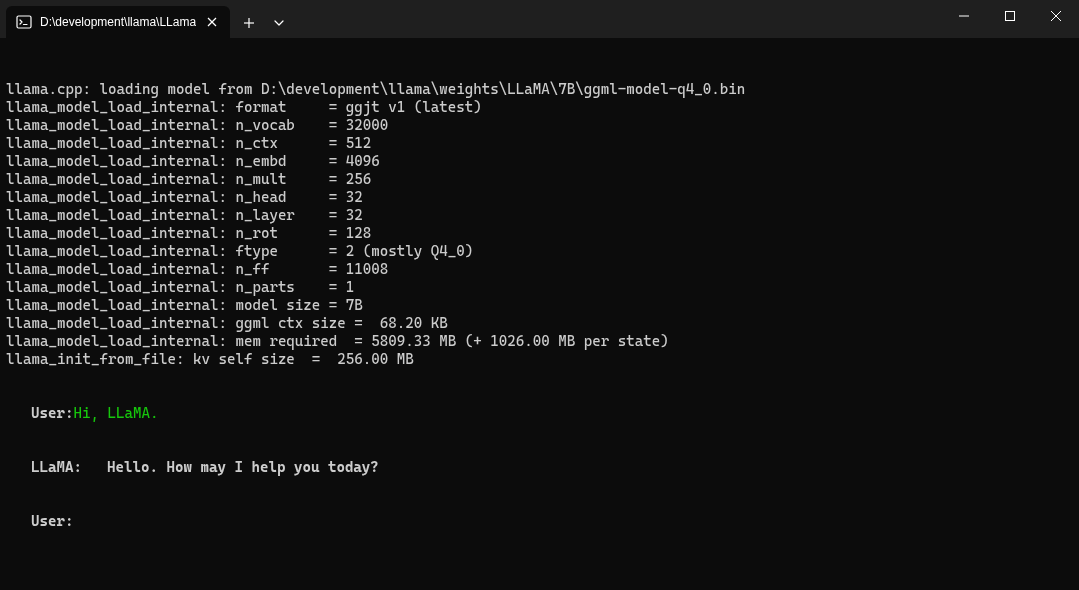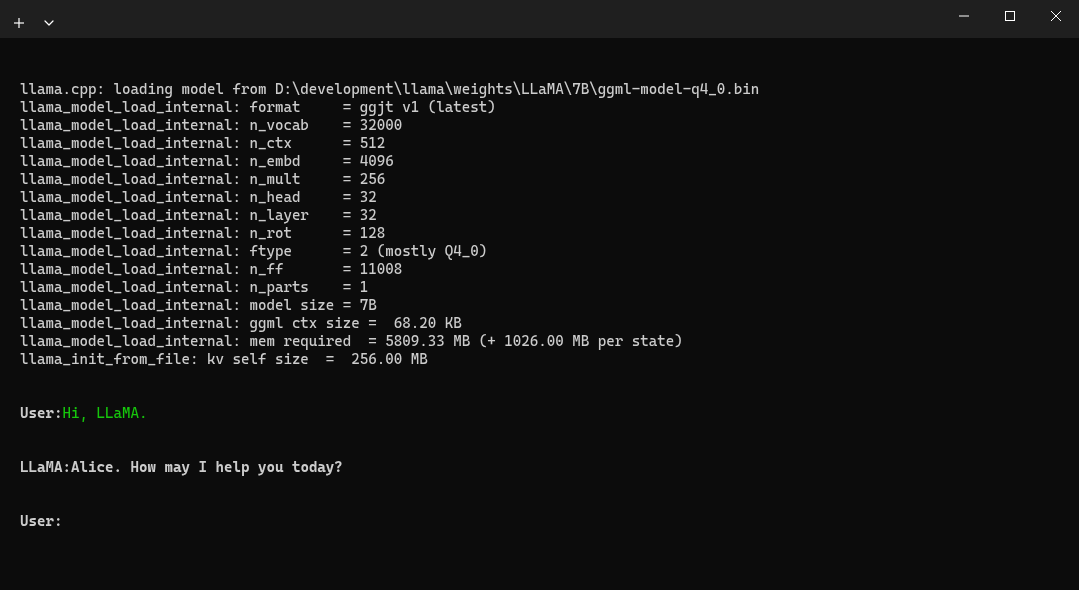--- a/index.html
+++ b/index.html
@@ -98,41 +98,58 @@
   .win-btn {
     width: 46px;
     height: 32px;
     display: flex;
     align-items: center;
     justify-content: center;
     color: #ffffff;
     cursor: pointer;
   }
   .terminal-body {
-    padding: 6px 20px;
+    padding: 6px 6px;
     line-height: 18px;
     white-space: pre;
     color: #cccccc;
   }
   .line {
     display: block;
     white-space: pre;
   }
   .green {
     color: #16c60c;
   }
   .bold {
     font-weight: bold;
+    margin-left: 25px;
   }
 </style>
 </head>
 <body>
 
 <div class="title-bar">
   <div class="tabs-area">
+    <div class="tab">
+      <span class="tab-icon">
+        <svg width="16" height="16" viewBox="0 0 16 16">
+          <rect x="1" y="2" width="14" height="12" rx="1.5" fill="none" stroke="#ffffff" stroke-width="1.2"></rect>
+          <path d="M4 6 L6 8 L4 10" fill="none" stroke="#ffffff" stroke-width="1.2" stroke-linecap="round" stroke-linejoin="round"></path>
+          <line x1="7.5" y1="10.5" x2="11" y2="10.5" stroke="#ffffff" stroke-width="1.2" stroke-linecap="round"></line>
+        </svg>
+      </span>
+      <span class="tab-title">D:\development\llama\LLama</span>
+      <span class="tab-close">
+        <svg width="10" height="10" viewBox="0 0 10 10">
+          <line x1="1" y1="1" x2="9" y2="9" stroke="#ffffff" stroke-width="1.2"></line>
+          <line x1="9" y1="1" x2="1" y2="9" stroke="#ffffff" stroke-width="1.2"></line>
+        </svg>
+      </span>
+    </div>
     <div class="new-tab-btn" title="New Tab">
       <svg width="12" height="12" viewBox="0 0 12 12">
         <line x1="6" y1="1" x2="6" y2="11" stroke="#ffffff" stroke-width="1.2"></line>
         <line x1="1" y1="6" x2="11" y2="6" stroke="#ffffff" stroke-width="1.2"></line>
       </svg>
     </div>
     <div class="dropdown-btn" title="Open a new tab">
       <svg width="10" height="6" viewBox="0 0 10 6">
         <path d="M1 1 L5 5 L9 1" fill="none" stroke="#ffffff" stroke-width="1.2" stroke-linecap="round" stroke-linejoin="round"></path>
       </svg>
@@ -154,15 +171,15 @@
         <line x1="0" y1="0" x2="10" y2="10" stroke="#ffffff" stroke-width="1"></line>
         <line x1="10" y1="0" x2="0" y2="10" stroke="#ffffff" stroke-width="1"></line>
       </svg>
     </div>
   </div>
 </div>
 
 <div class="terminal-body">
   <div id="log-lines"><span class="line">llama.cpp: loading model from D:\development\llama\weights\LLaMA\7B\ggml-model-q4_0.bin</span><span class="line">llama_model_load_internal: format     = ggjt v1 (latest)</span><span class="line">llama_model_load_internal: n_vocab    = 32000</span><span class="line">llama_model_load_internal: n_ctx      = 512</span><span class="line">llama_model_load_internal: n_embd     = 4096</span><span class="line">llama_model_load_internal: n_mult     = 256</span><span class="line">llama_model_load_internal: n_head     = 32</span><span class="line">llama_model_load_internal: n_layer    = 32</span><span class="line">llama_model_load_internal: n_rot      = 128</span><span class="line">llama_model_load_internal: ftype      = 2 (mostly Q4_0)</span><span class="line">llama_model_load_internal: n_ff       = 11008</span><span class="line">llama_model_load_internal: n_parts    = 1</span><span class="line">llama_model_load_internal: model size = 7B</span><span class="line">llama_model_load_internal: ggml ctx size =  68.20 KB</span><span class="line">llama_model_load_internal: mem required  = 5809.33 MB (+ 1026.00 MB per state)</span><span class="line">llama_init_from_file: kv self size  =  256.00 MB</span><span class="line"></span></div>
   <span class="line"><span class="bold">User:</span><span class="green">Hi, LLaMA.</span></span>
-  <span class="line"><span class="bold">LLaMA:</span><span class="bold">Alice. How may I help you today?</span></span>
+  <span class="line"><span class="bold">LLaMA:</span><span class="bold">Hello. How may I help you today?</span></span>
   <span class="line"><span class="bold">User:</span><span class="green"></span></span>
 </div>
 
 </body></html>

